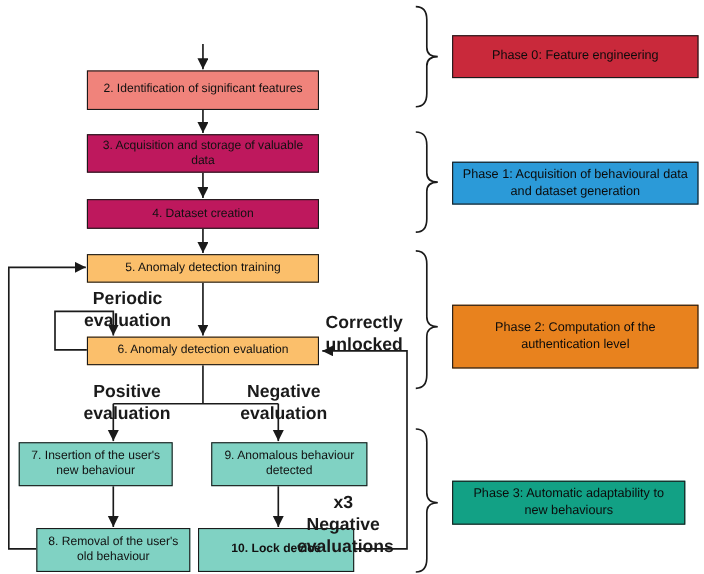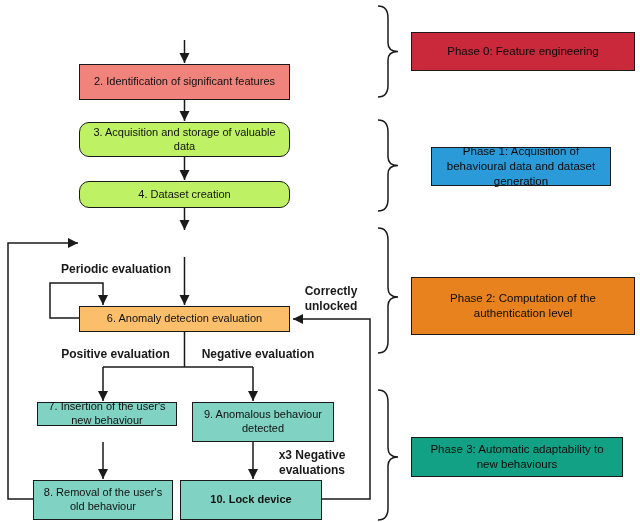--- a/index.html
+++ b/index.html
@@ -5,35 +5,35 @@
   html,body{margin:0;padding:0;background:#fff;}
   body{font-family:"Liberation Sans", sans-serif;}
   #canvas{position:relative;width:640px;height:522px;background:#ffffff;overflow:hidden;}
   .box{
     position:absolute;box-sizing:border-box;
     border:1.5px solid #1a1a1a;
     display:flex;align-items:center;justify-content:center;text-align:center;
     font-size:11px;line-height:1.25;color:#111;padding:1px 6px;
   }
   .salmon{background:#F0837B;}
-  .lblue{background:#bef264;border-radius:10px;}
+  .lblue{background:#be185d;}
   .lorange{background:#FBBF6B;}
   .lteal{background:#80D2C3;}
   .phase{
     position:absolute;box-sizing:border-box;
     border:1.5px solid #1a1a1a;
     display:flex;align-items:center;justify-content:center;text-align:center;
     font-size:11.5px;line-height:1.3;color:#0b0b0b;padding:2px 8px;
   }
   .p0{background:#C9293B;}
   .p1{background:#2B9AD8;}
   .p2{background:#E8821E;}
   .p3{background:#12A185;}
   .elabel{
-    position:absolute;font-size:12px;font-weight:bold;color:#1a1a1a;
+    position:absolute;font-size:16px;font-weight:bold;color:#1a1a1a;
     text-align:center;line-height:1.25;
   }
   svg.overlay{position:absolute;left:0;top:0;width:640px;height:522px;pointer-events:none;}
   .stroke{stroke:#1a1a1a;stroke-width:1.5;fill:none;}
 </style>
 </head>
 <body>
 
 <div id="canvas">
 
@@ -66,28 +66,29 @@
 
     <path class="stroke" d="M378,6 Q388,6 388,18 L388,43 Q388,51.5 398,51.5 Q388,51.5 388,60 L388,85 Q388,97 378,97"></path>
     <path class="stroke" d="M378,120 Q388,120 388,132 L388,157 Q388,165.5 398,165.5 Q388,165.5 388,174 L388,199 Q388,211 378,211"></path>
     <path class="stroke" d="M378,228 Q388,228 388,240 L388,288 Q388,297 398,297 Q388,297 388,306 L388,341 Q388,353 378,353"></path>
     <path class="stroke" d="M378,390 Q388,390 388,402 L388,448 Q388,457 398,457 Q388,457 388,466 L388,508 Q388,520 378,520"></path>
   </svg>
 
   <div class="box salmon" style="left:79px;top:64px;width:211px;height:36px;">2. Identification of significant features</div>
   <div class="box lblue" style="left:79px;top:122px;width:211px;height:35px;">3. Acquisition and storage of valuable data</div>
   <div class="box lblue" style="left:79px;top:181px;width:211px;height:27px;">4. Dataset creation</div>
+  <div class="box lorange" style="left:79px;top:231px;width:211px;height:26px;">5. Anomaly detection training</div>
   <div class="box lorange" style="left:79px;top:306px;width:211px;height:26px;">6. Anomaly detection evaluation</div>
-  <div class="box lteal" style="left:37px;top:402px;width:140px;height:24px;">7. Insertion of the user's new behaviour</div>
+  <div class="box lteal" style="left:17px;top:402px;width:140px;height:40px;">7. Insertion of the user's new behaviour</div>
   <div class="box lteal" style="left:192px;top:402px;width:142px;height:40px;">9. Anomalous behaviour detected</div>
   <div class="box lteal" style="left:33px;top:480px;width:140px;height:40px;">8. Removal of the user's old behaviour</div>
   <div class="box lteal" style="left:180px;top:480px;width:142px;height:40px;font-weight:bold;">10. Lock device</div>
 
   <div class="phase p0" style="left:411px;top:32px;width:224px;height:39px;">Phase 0: Feature engineering</div>
-  <div class="phase p1" style="left:431px;top:147px;width:180px;height:39px;">Phase 1: Acquisition of behavioural data and dataset generation</div>
+  <div class="phase p1" style="left:411px;top:147px;width:224px;height:39px;">Phase 1: Acquisition of behavioural data and dataset generation</div>
   <div class="phase p2" style="left:411px;top:277px;width:224px;height:58px;">Phase 2: Computation of the authentication level</div>
   <div class="phase p3" style="left:411px;top:437px;width:212px;height:40px;">Phase 3: Automatic adaptability to new behaviours</div>
 
   <div class="elabel" style="left:50px;top:262px;width:132px;">Periodic evaluation</div>
   <div class="elabel" style="left:48px;top:347px;width:135px;">Positive evaluation</div>
   <div class="elabel" style="left:296px;top:284px;width:70px;">Correctly unlocked</div>
   <div class="elabel" style="left:193px;top:347px;width:130px;">Negative evaluation</div>
   <div class="elabel" style="left:270px;top:448px;width:84px;">x3 Negative evaluations</div>
 
 </div>

